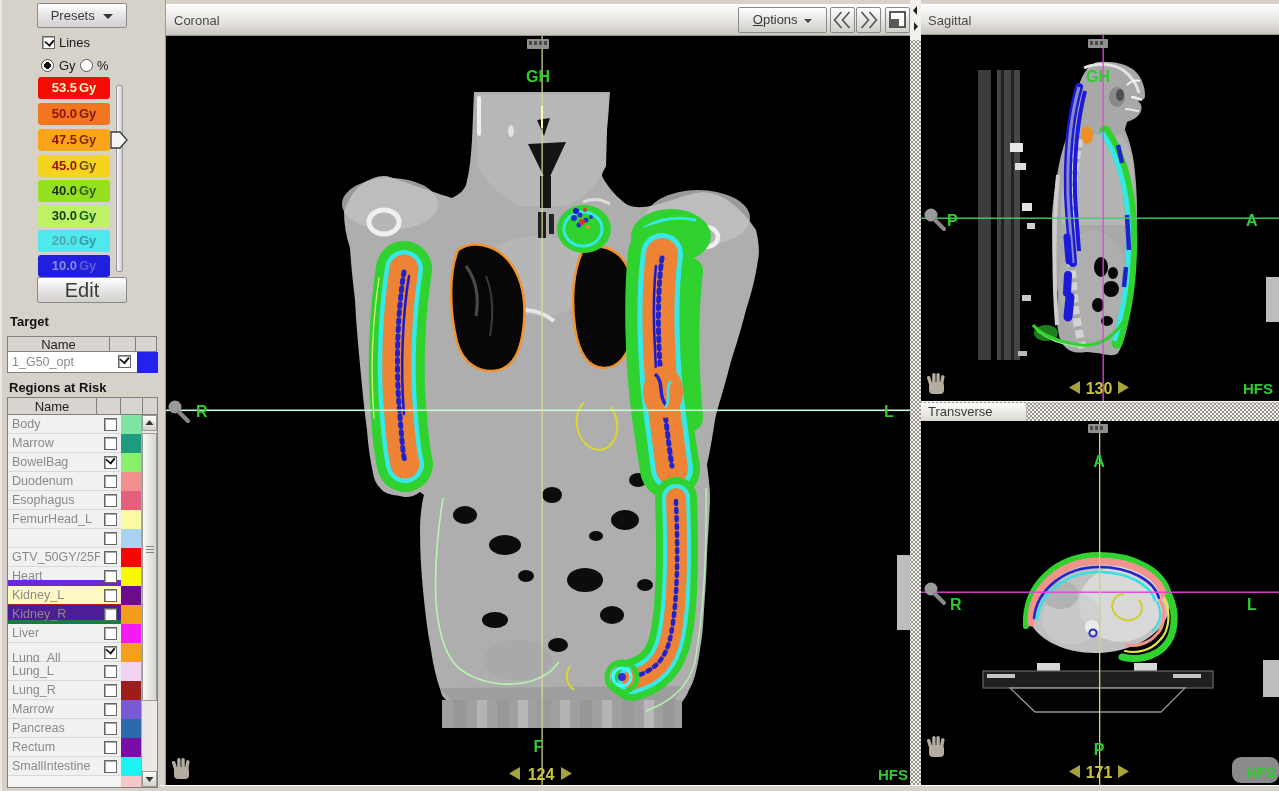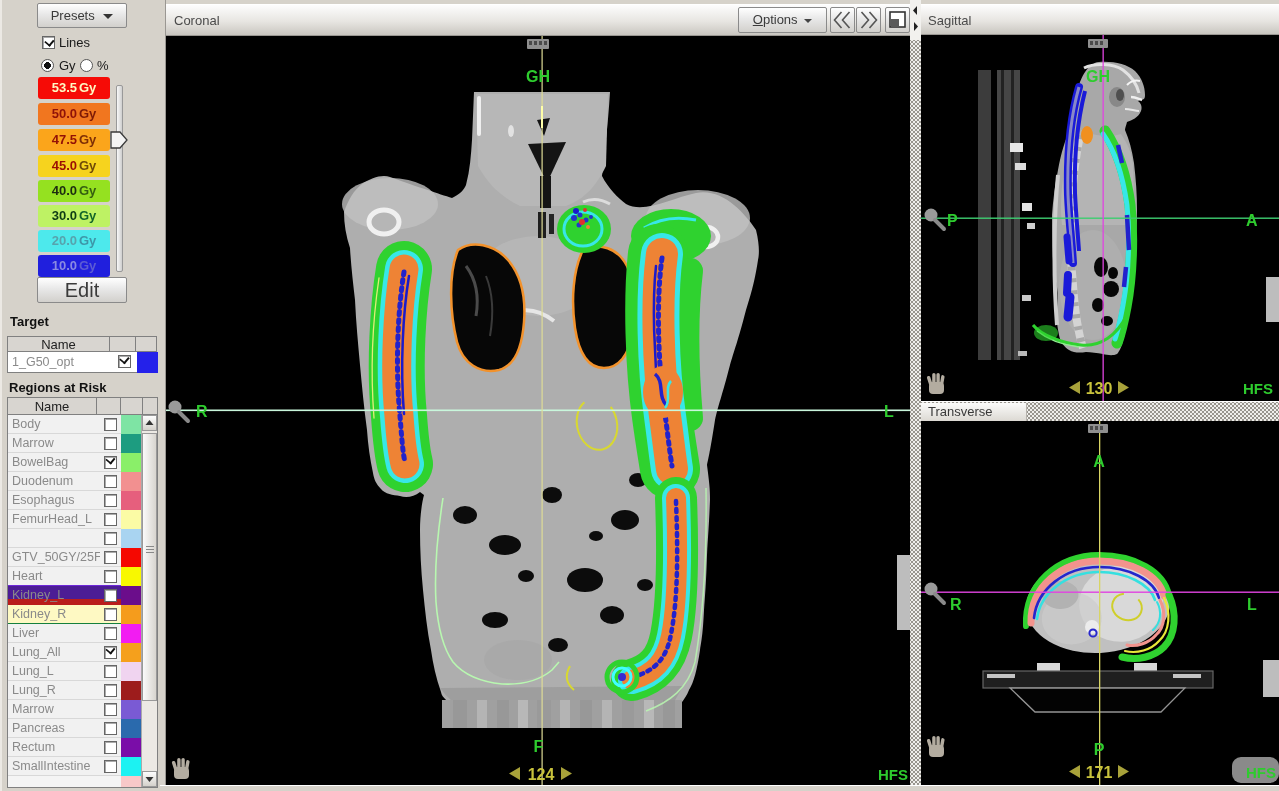--- a/index.html
+++ b/index.html
@@ -123,42 +123,42 @@
     <div style="position:relative;height:19px;background:#f1f1f1;border-bottom:1px solid #d8d8d8;box-sizing:border-box;">
       <div class="cell" style="position:absolute;left:4px;top:2px;margin-top:32px;">FemurHead_R</div>
       <div class="cb" style="position:absolute;left:96px;top:3px;"></div>
       <div style="position:absolute;left:113px;top:0;width:21px;height:19px;background:#a9d4f1;"></div>
     </div>
     <div style="position:relative;height:19px;background:#f1f1f1;border-bottom:1px solid #d8d8d8;box-sizing:border-box;">
       <div class="cell" style="position:absolute;left:4px;top:2px;">GTV_50GY/25F</div>
       <div class="cb" style="position:absolute;left:96px;top:3px;"></div>
       <div style="position:absolute;left:113px;top:0;width:21px;height:19px;background:#f50801;"></div>
     </div>
-    <div style="position:relative;height:19px;background:#f1f1f1;border-bottom:1px solid #6d28d9;box-sizing:border-box;">
+    <div style="position:relative;height:19px;background:#f1f1f1;border-bottom:6px solid #6d28d9;box-sizing:border-box;">
       <div class="cell" style="position:absolute;left:4px;top:2px;">Heart</div>
       <div class="cb" style="position:absolute;left:96px;top:3px;"></div>
       <div style="position:absolute;left:113px;top:0;width:21px;height:19px;background:#f8f800;"></div>
     </div>
-    <div style="position:relative;height:19px;background:#4c1d95;border-bottom:6px solid #b91c1c;box-sizing:border-box;">
+    <div style="position:relative;height:19px;background:#fef9c3;border-bottom:1px solid #b91c1c;box-sizing:border-box;">
       <div class="cell" style="position:absolute;left:4px;top:2px;">Kidney_L</div>
       <div class="cb" style="position:absolute;left:96px;top:3px;"></div>
       <div style="position:absolute;left:113px;top:0;width:21px;height:19px;background:#6b0d8b;"></div>
     </div>
-    <div style="position:relative;height:19px;background:#fef9c3;border-bottom:1px solid #15803d;box-sizing:border-box;">
+    <div style="position:relative;height:19px;background:#4c1d95;border-bottom:4px solid #15803d;box-sizing:border-box;">
       <div class="cell" style="position:absolute;left:4px;top:2px;">Kidney_R</div>
       <div class="cb" style="position:absolute;left:96px;top:3px;"></div>
       <div style="position:absolute;left:113px;top:0;width:21px;height:19px;background:#f59c1c;"></div>
     </div>
     <div style="position:relative;height:19px;background:#f1f1f1;border-bottom:1px solid #d8d8d8;box-sizing:border-box;">
       <div class="cell" style="position:absolute;left:4px;top:2px;">Liver</div>
       <div class="cb" style="position:absolute;left:96px;top:3px;"></div>
       <div style="position:absolute;left:113px;top:0;width:21px;height:19px;background:#f21cf2;"></div>
     </div>
     <div style="position:relative;height:19px;background:#f1f1f1;border-bottom:1px solid #d8d8d8;box-sizing:border-box;">
-      <div class="cell" style="position:absolute;left:4px;top:2px;">Lung_All</div>
+      <div class="cell" style="position:absolute;left:4px;top:8px;">Lung_All</div>
       <div class="cb" style="position:absolute;left:96px;top:3px;">
         <div style="position:absolute;left:2px;top:-2px;width:5px;height:7px;border-right:2px solid #111;border-bottom:2px solid #111;transform:rotate(40deg) scaleY(0.8);"></div>
       </div>
       <div style="position:absolute;left:113px;top:0;width:21px;height:19px;background:#f5a01c;"></div>
     </div>
     <div style="position:relative;height:19px;background:#f1f1f1;border-bottom:1px solid #d8d8d8;box-sizing:border-box;">
       <div class="cell" style="position:absolute;left:4px;top:2px;">Lung_L</div>
       <div class="cb" style="position:absolute;left:96px;top:3px;"></div>
       <div style="position:absolute;left:113px;top:0;width:21px;height:19px;background:#f0d4f0;"></div>
     </div>

